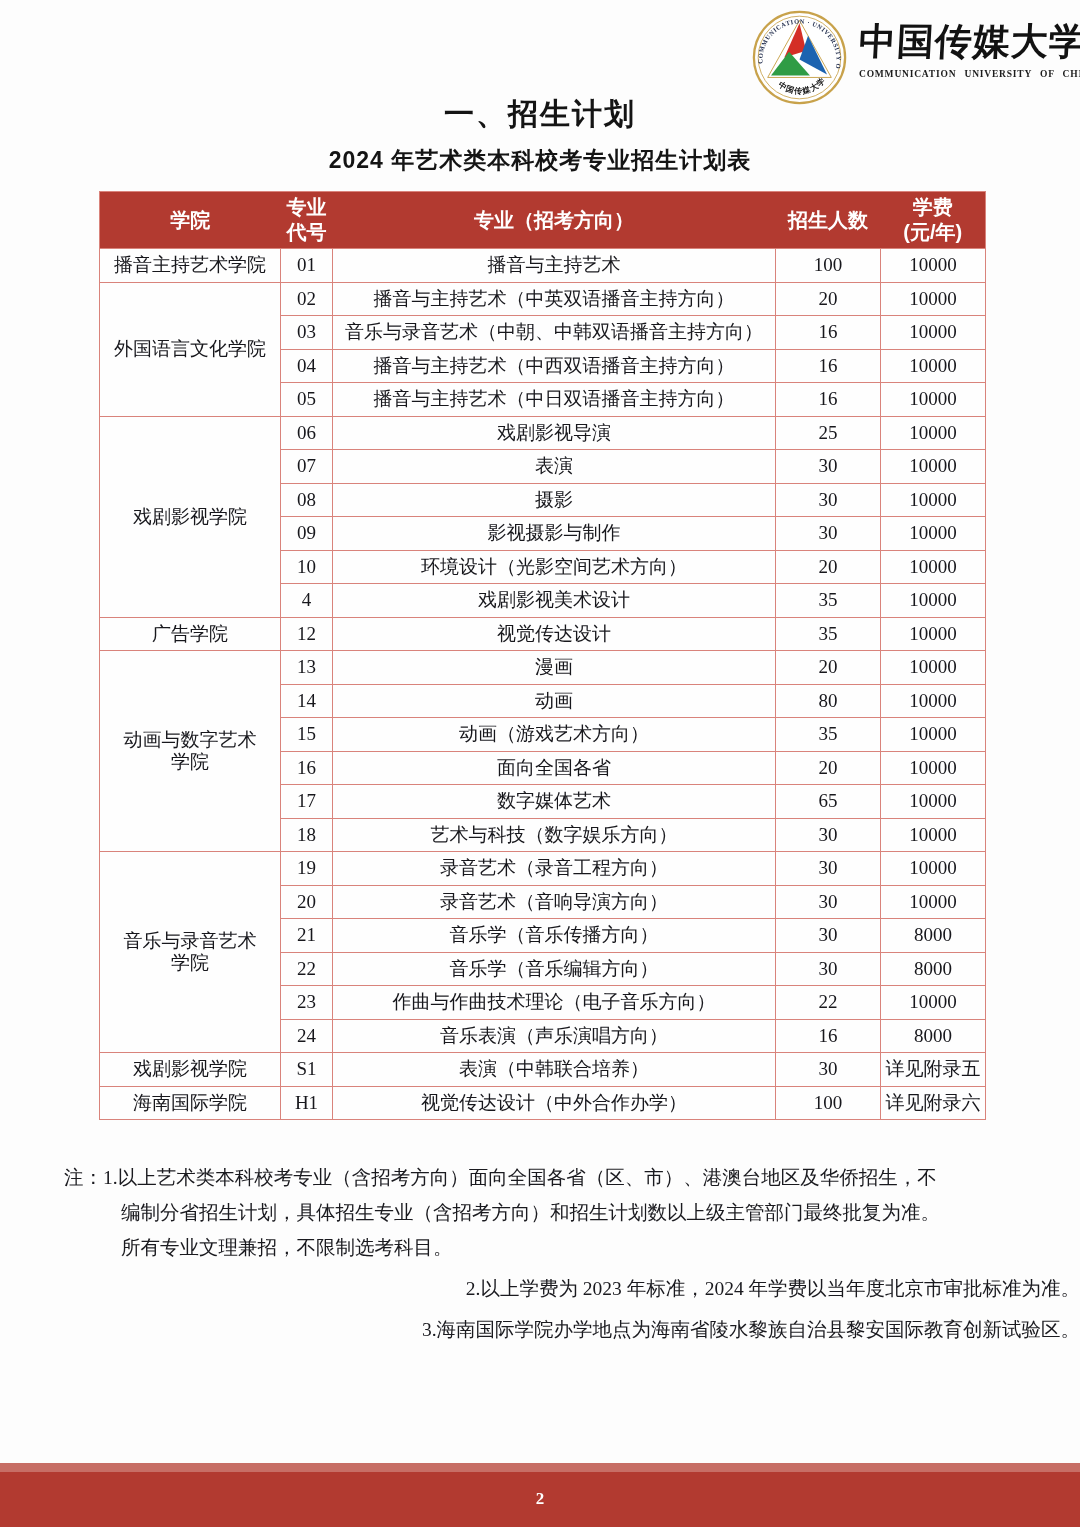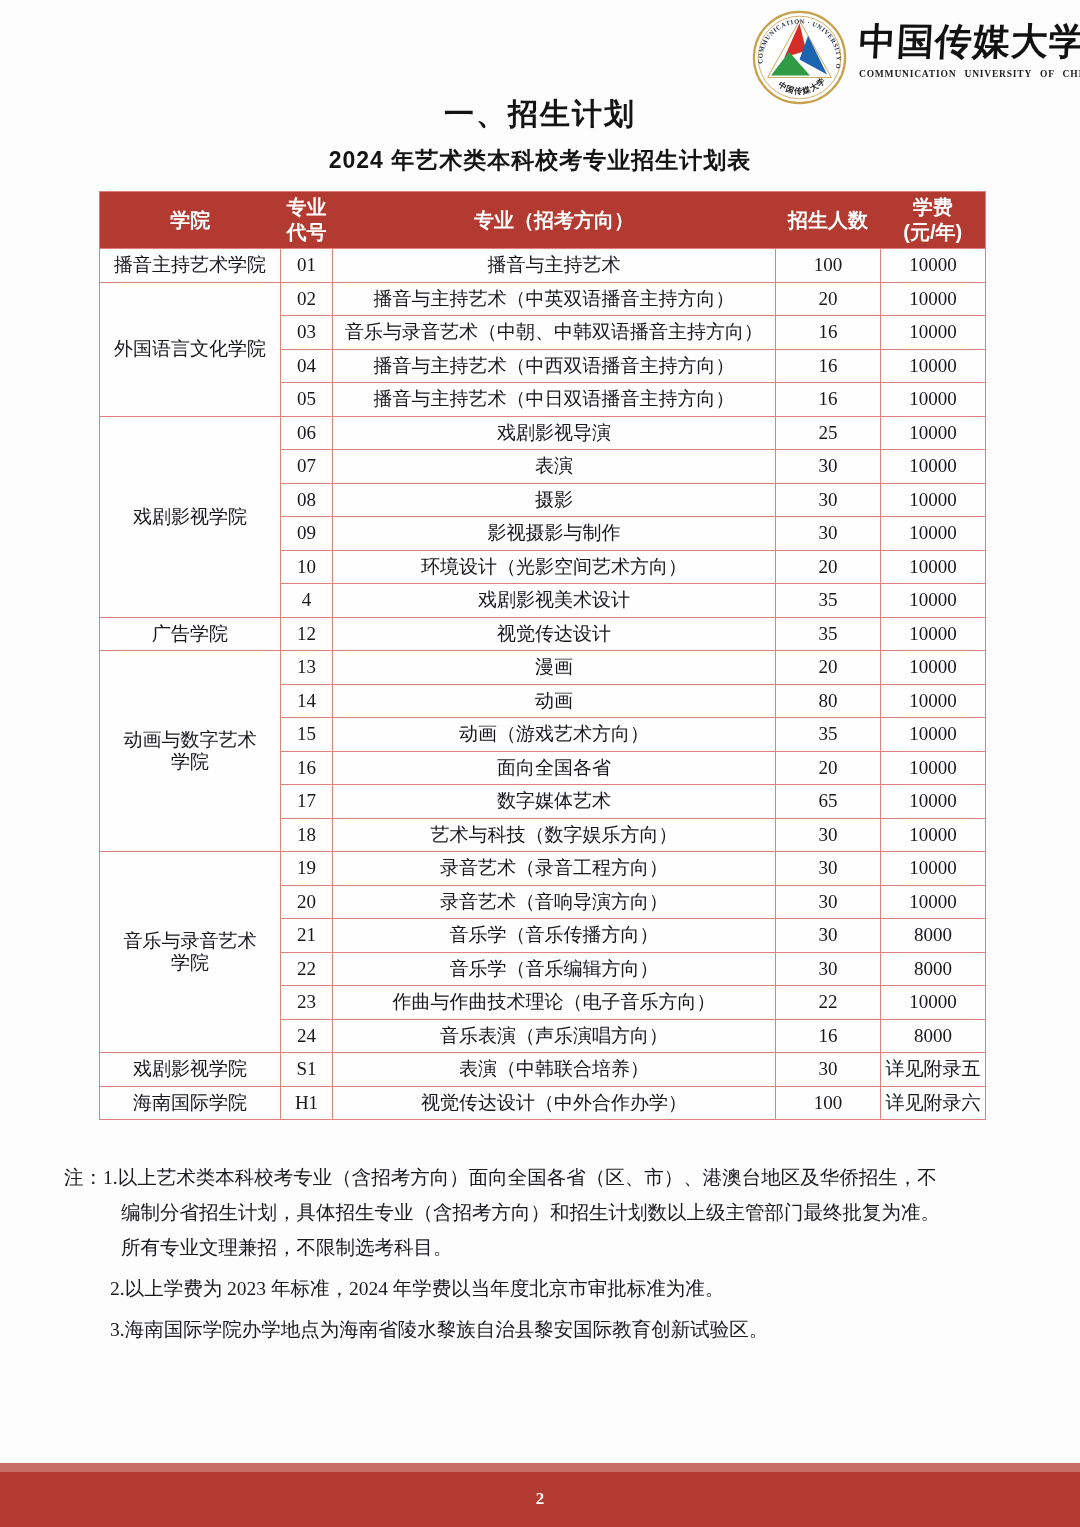--- a/index.html
+++ b/index.html
@@ -82,21 +82,21 @@
   
   .notes {
     margin:40px 0 0 64px;
     font-size:19.5px; line-height:35px;
     color:#1a1a1f;
     font-family:"Liberation Serif", serif;
   }
   .note-line { white-space:nowrap; }
   .indent-cont { padding-left:57px; }
   .indent-num  { padding-left:46px; }
-  .gap-top { margin-top:6px; }
+  .gap-top { margin-top:6px;text-align:right; }
 
   
   .footer { position:absolute; left:0; bottom:0; width:1080px; }
   .footer-strip { height:9px; background:#c76e65; }
   .footer-band  {
     height:55px; background:#b23a30;
     color:#ffffff; text-align:center;
     font-family:"Liberation Serif", serif;
     font-weight:bold; font-size:17px;
     padding-top:17px;

